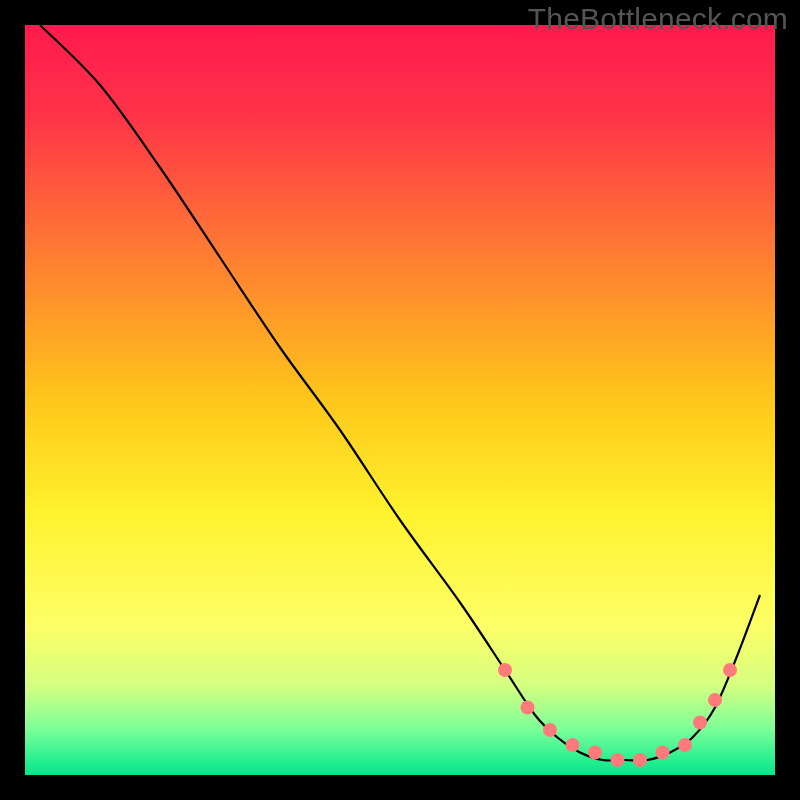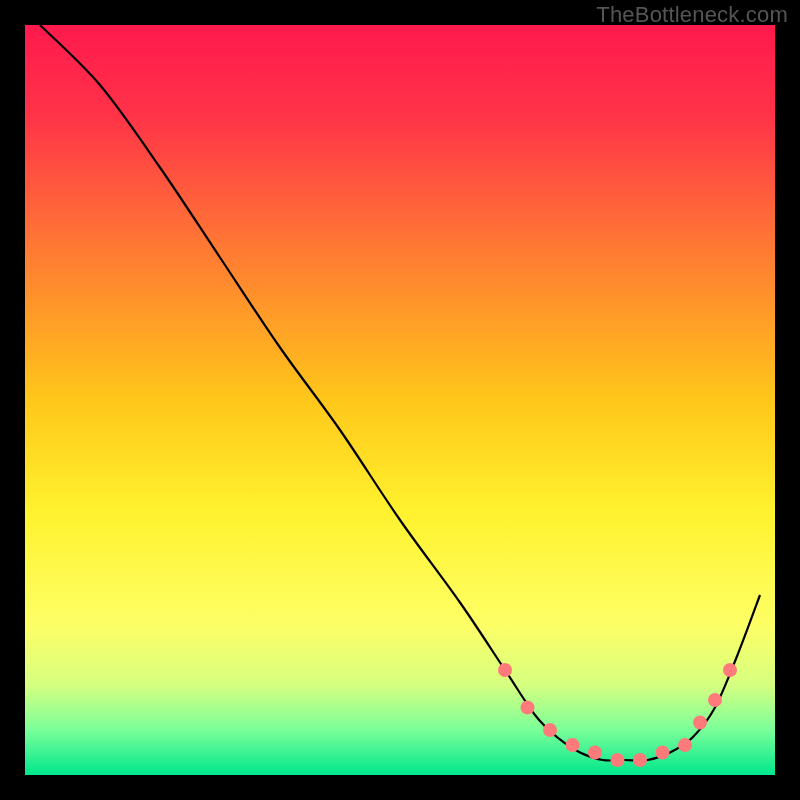--- a/index.html
+++ b/index.html
@@ -15,21 +15,21 @@
     position: relative;
     width: 800px;
     height: 800px;
     background: #000;
   }
   .watermark {
     position: absolute;
     top: 2px;
     right: 12px;
     color: #555;
-    font-size: 22px;
+    font-size: 30px;
     letter-spacing: 0.2px;
     z-index: 5;
   }
   svg {
     display: block;
   }
 </style>
 </head>
 <body>
 <div class="container">

